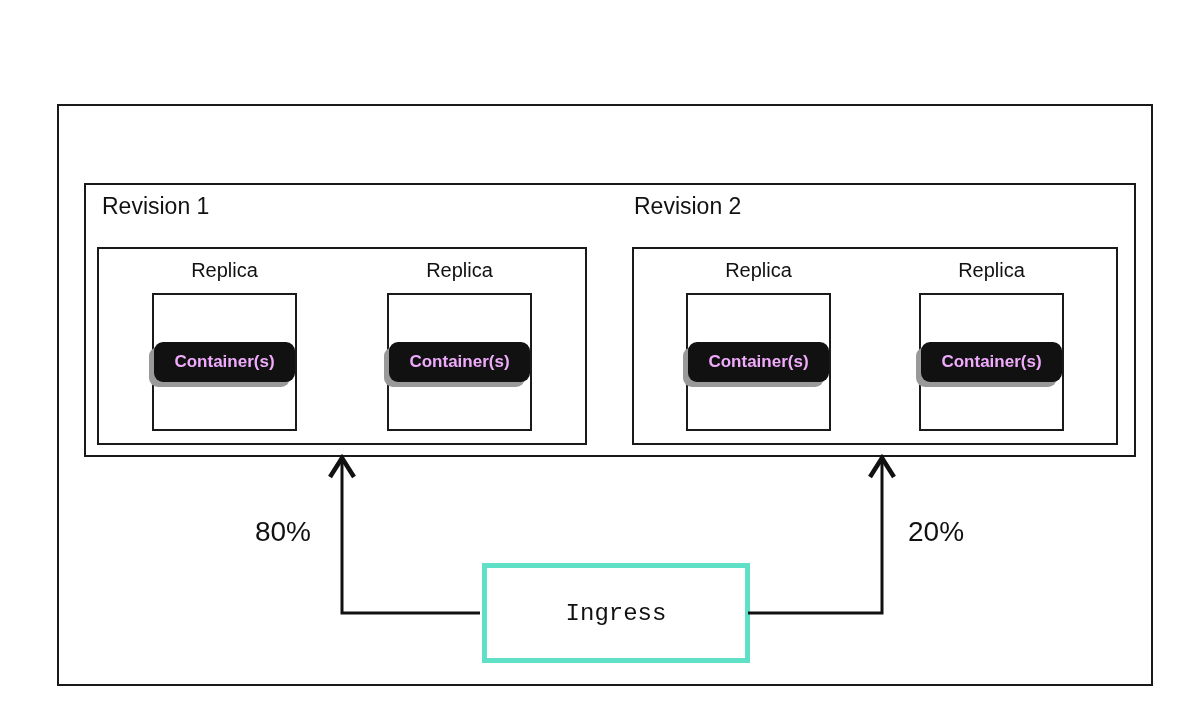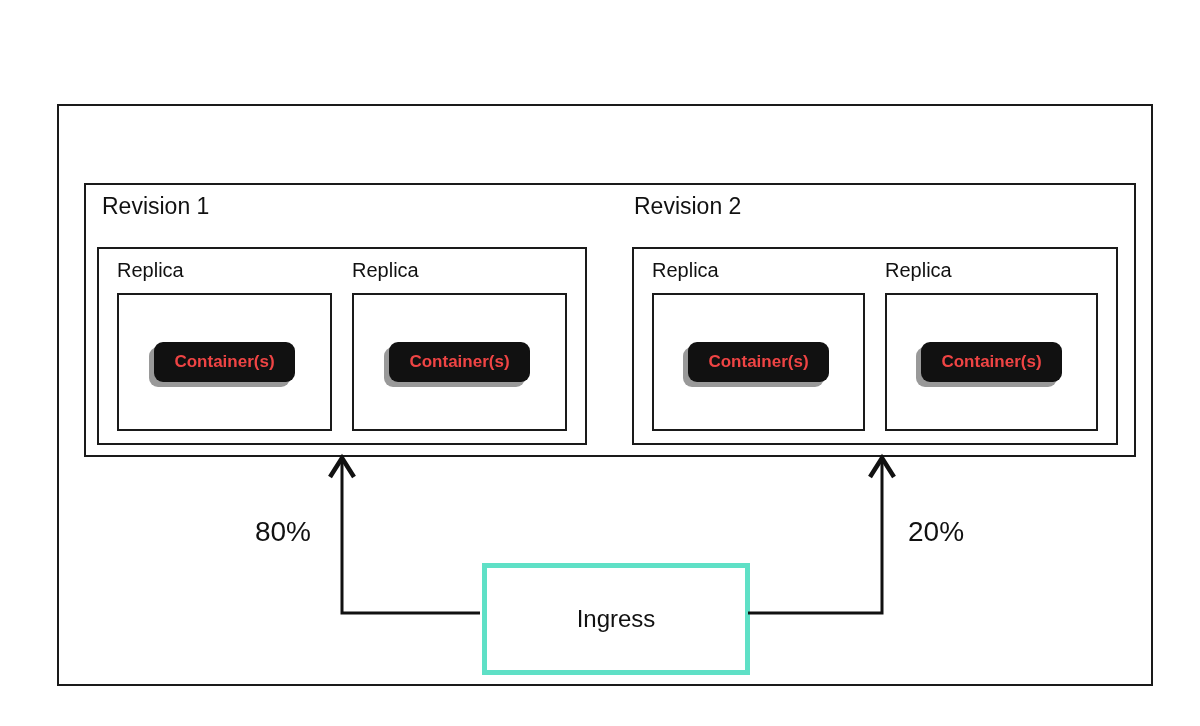--- a/index.html
+++ b/index.html
@@ -15,37 +15,37 @@
   .env-box{left:57px;top:104px;width:1096px;height:582px;}
   .app-label{position:absolute;left:28px;top:16px;font-size:26px;white-space:nowrap;}
   .revisions-box{left:25px;top:77px;width:1052px;height:274px;}
   .rev-label{position:absolute;top:8px;font-size:23px;white-space:nowrap;}
   .rev-label.r1{left:16px;}
   .rev-label.r2{left:548px;}
   .replica-wrap{position:absolute;top:62px;height:198px;display:flex;gap:20px;
     padding:8px 18px 12px;box-sizing:border-box;}
   .replica-wrap.r1{left:11px;width:490px;}
   .replica-wrap.r2{left:546px;width:486px;}
-  .replica{flex:1;display:flex;flex-direction:column;min-width:0;}
+  .replica{flex:1;display:flex;flex-direction:column;min-width:0;align-items:center;}
   .replica-label{font-size:20px;line-height:26px;margin-bottom:10px;}
   .replica-rect{flex:1;border:2px solid #1a1a1a;display:flex;align-items:center;justify-content:center;}
   .badge{
-    display:inline-block;background:var(--badge-bg,#111111);color:#ef4444;
+    display:inline-block;background:var(--badge-bg,#111111);color:#f0abfc;
     font-size:17px;font-weight:bold;line-height:20px;padding:10px 20px;
     border-radius:9px;box-shadow:-5px 5px 0 var(--badge-shadow,#999999);
     white-space:nowrap;
   }
   .connectors{position:absolute;left:0;top:0;width:1200px;height:726px;pointer-events:none;}
   .pct{position:absolute;top:516px;font-size:28px;white-space:nowrap;}
   .pct-left{left:248px;width:70px;text-align:center;}
   .pct-right{left:908px;width:70px;text-align:left;}
   .ingress-box{
-    position:absolute;left:423px;top:457px;width:268px;height:112px;
+    position:absolute;left:423px;top:457px;width:268px;height:100px;
     border:5px solid var(--ingress-border,#5fe0c6);background:#fff;box-sizing:border-box;
-    display:flex;align-items:center;justify-content:center;font-size:24px;
+    display:flex;align-items:center;justify-content:center;font-size:24px;font-family:Liberation Mono, monospace;
   }
 </style>
 </head>
 <body>
 
 <div class="canvas">
 
 
   <div class="box env-box">
 

